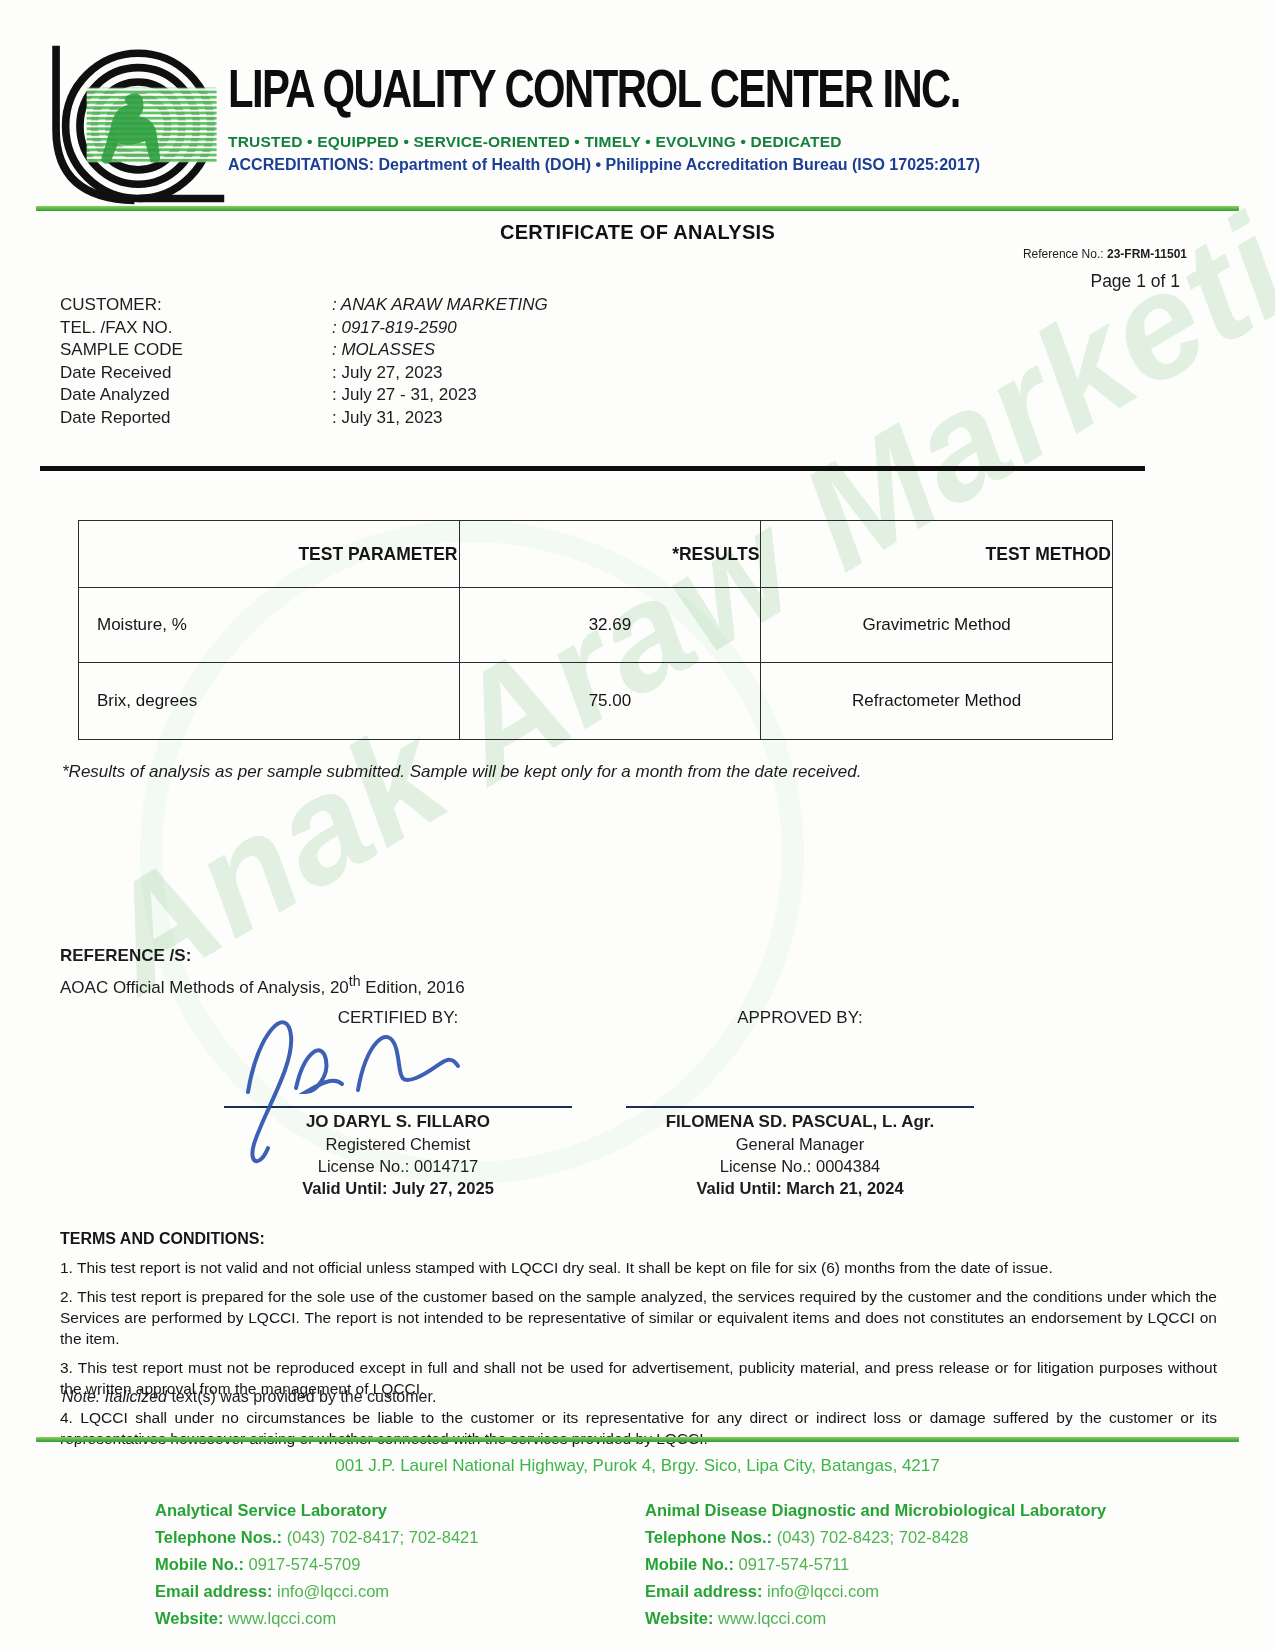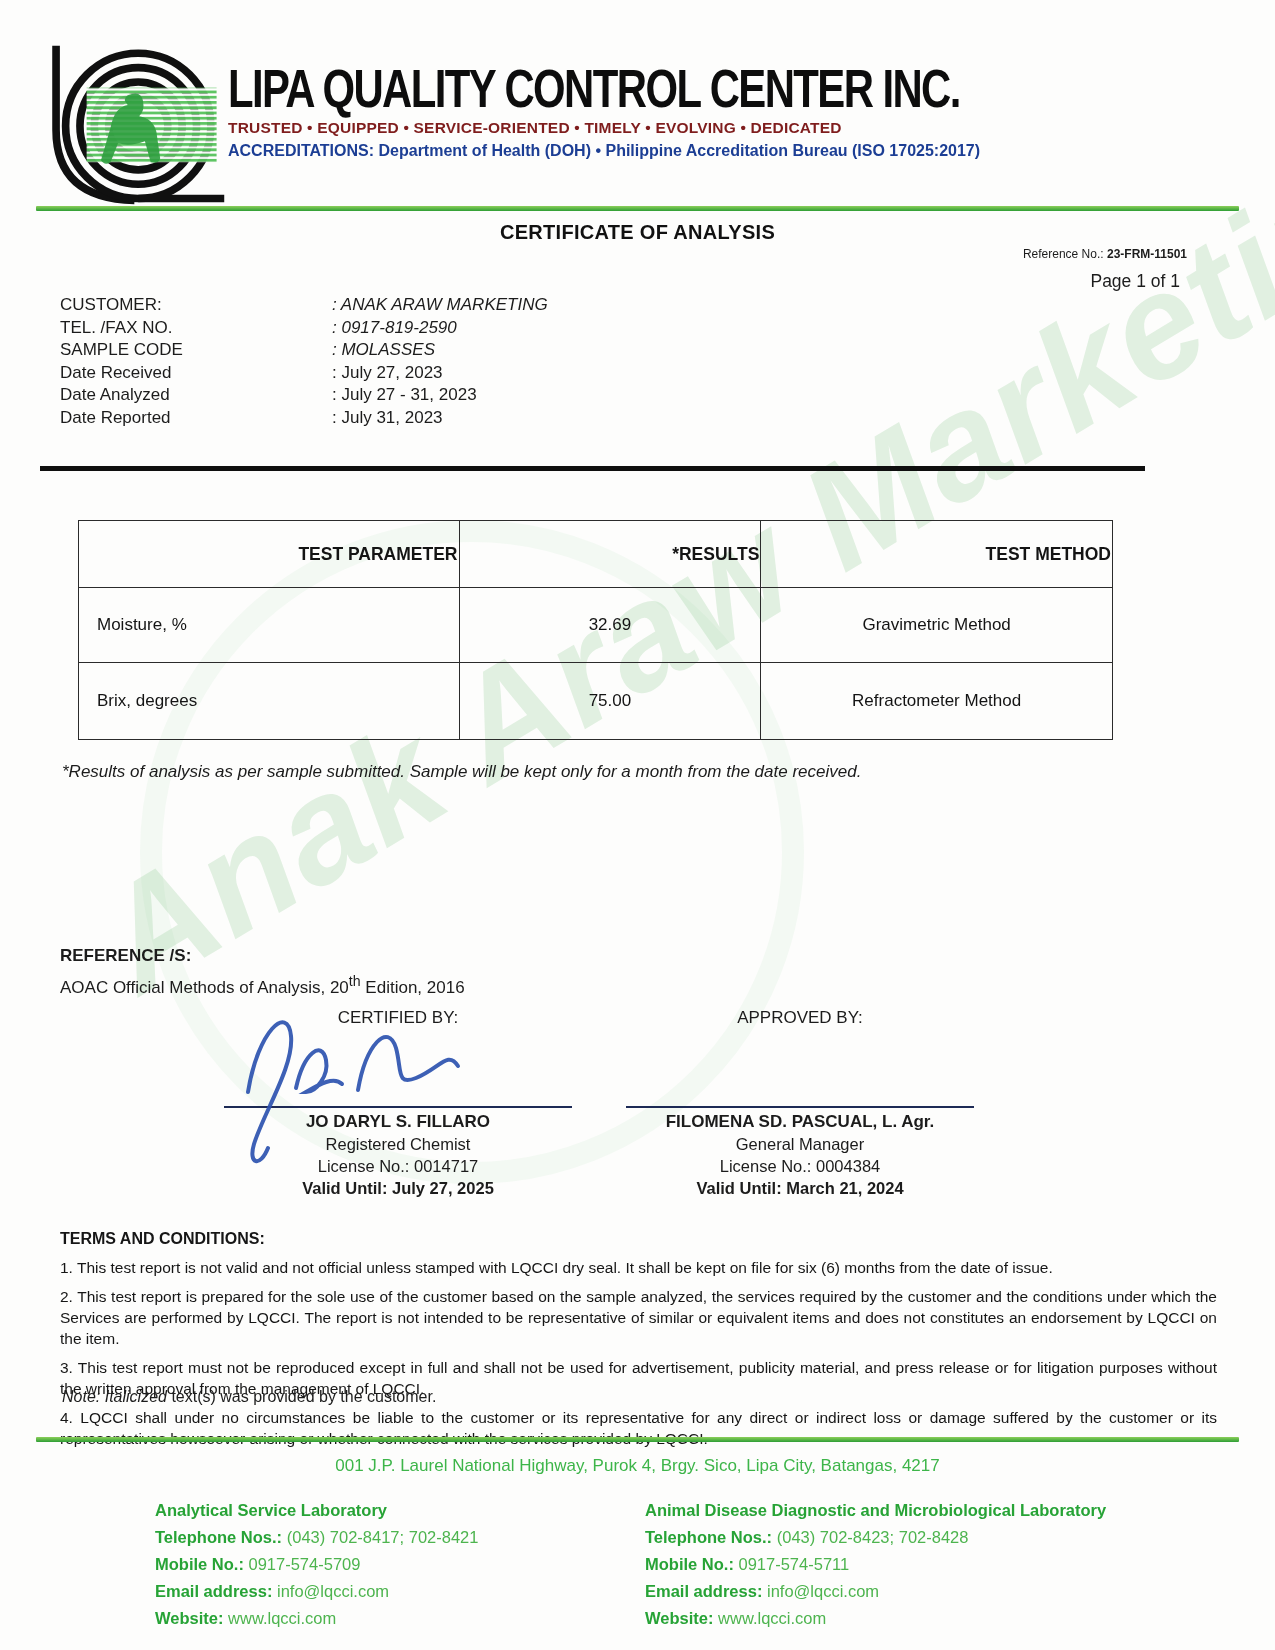--- a/index.html
+++ b/index.html
@@ -11,21 +11,21 @@
         color:rgba(114,190,120,0.20);white-space:nowrap;transform:rotate(-31deg);
         transform-origin:left top;pointer-events:none;z-index:1;letter-spacing:2px;}
   .wm-circle{position:absolute;left:140px;top:520px;width:620px;height:620px;border:22px solid rgba(120,195,125,0.07);
         border-radius:50%;z-index:0;}
   .layer{position:relative;z-index:2;}
   
   .logo{position:absolute;left:35px;top:38px;width:195px;height:172px;}
   .head-text{position:absolute;left:228px;top:58px;width:1010px;}
   .main-title{font-size:53px;font-weight:bold;color:#0d0d0d;white-space:nowrap;
         letter-spacing:-2px;transform:scaleX(0.79);transform-origin:left top;margin:0;}
-  .tagline{margin-top:0;font-size:15.5px;font-weight:bold;color:#7f1d1d;letter-spacing:.2px;}
+  .tagline{margin-top:14px;font-size:15.5px;font-weight:bold;color:#15803d;letter-spacing:.2px;}
   .recog{margin-top:7px;font-size:16px;font-weight:bold;color:#1c3e94;}
   .accred{margin-top:5px;font-size:16px;font-weight:bold;color:#1c3e94;}
   .green-rule{position:absolute;left:36px;width:1203px;height:5px;
         background:linear-gradient(#8ccf5a,#2e9e35);border-radius:1px;}
   .rule-top{top:206px;}
   .rule-bottom{top:1437px;}
   
   .doc-title{position:absolute;top:221px;left:0;width:100%;text-align:center;
         font-size:20px;font-weight:bold;letter-spacing:.3px;color:#111;}
   .ref-line{position:absolute;top:247px;right:88px;font-size:12px;color:#1c1c1c;}

